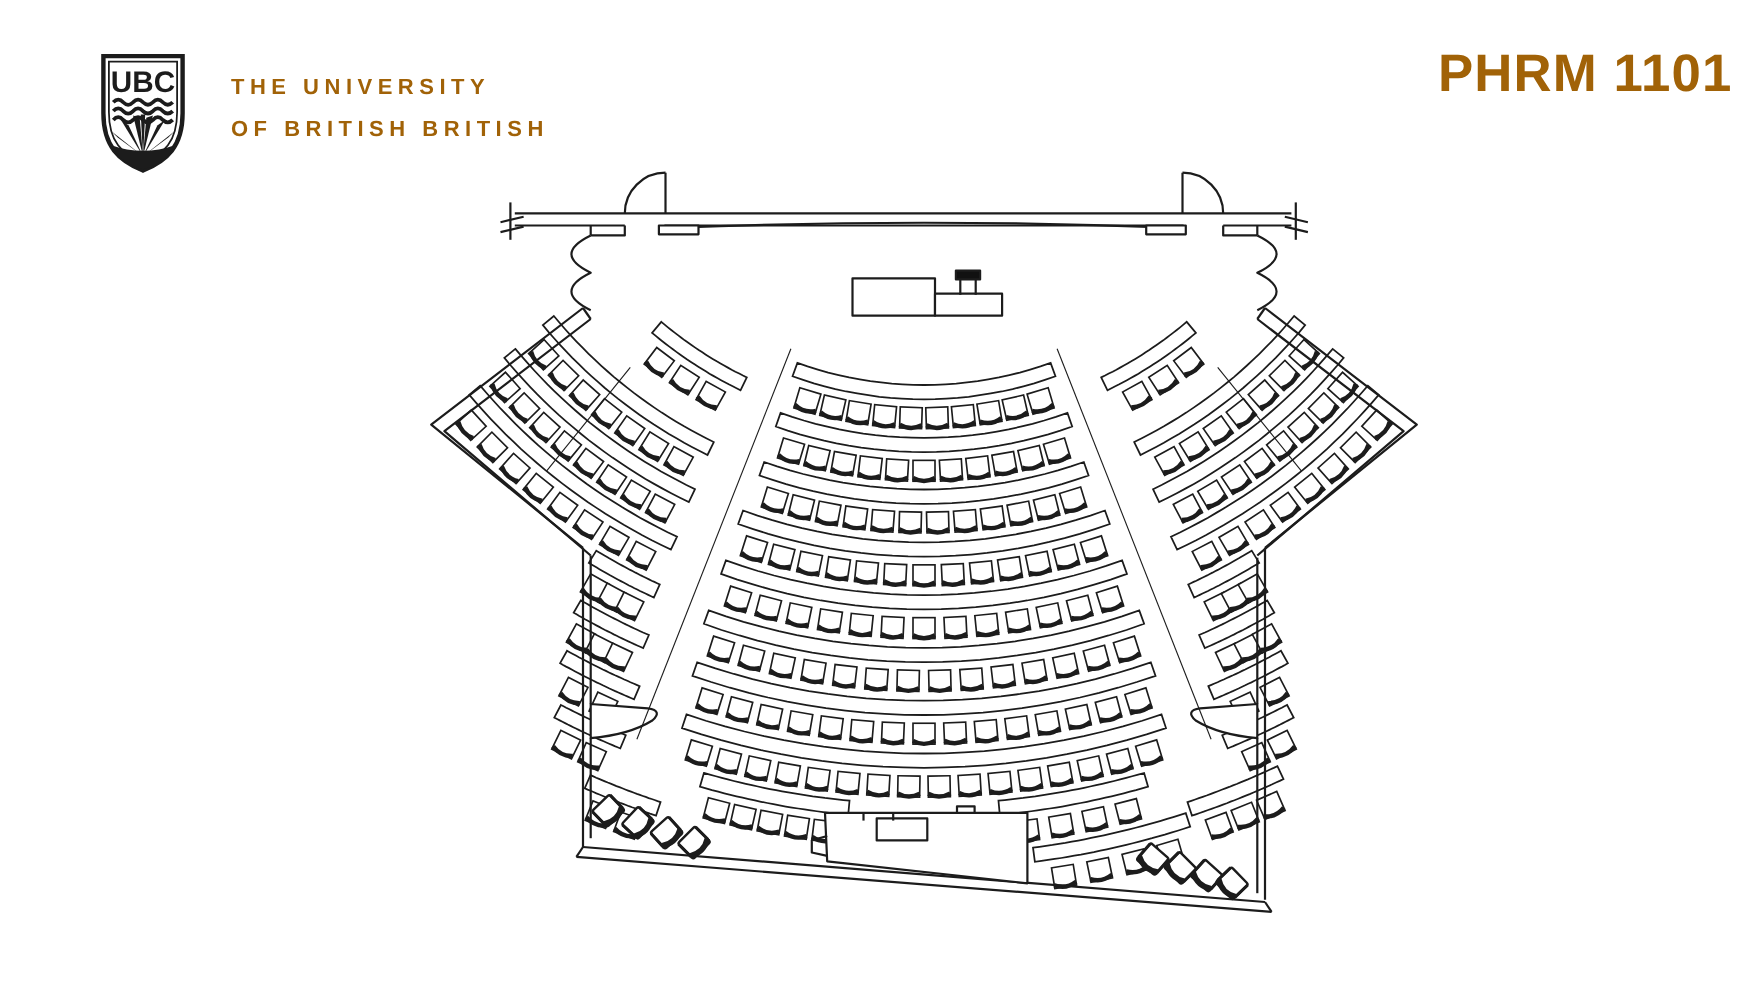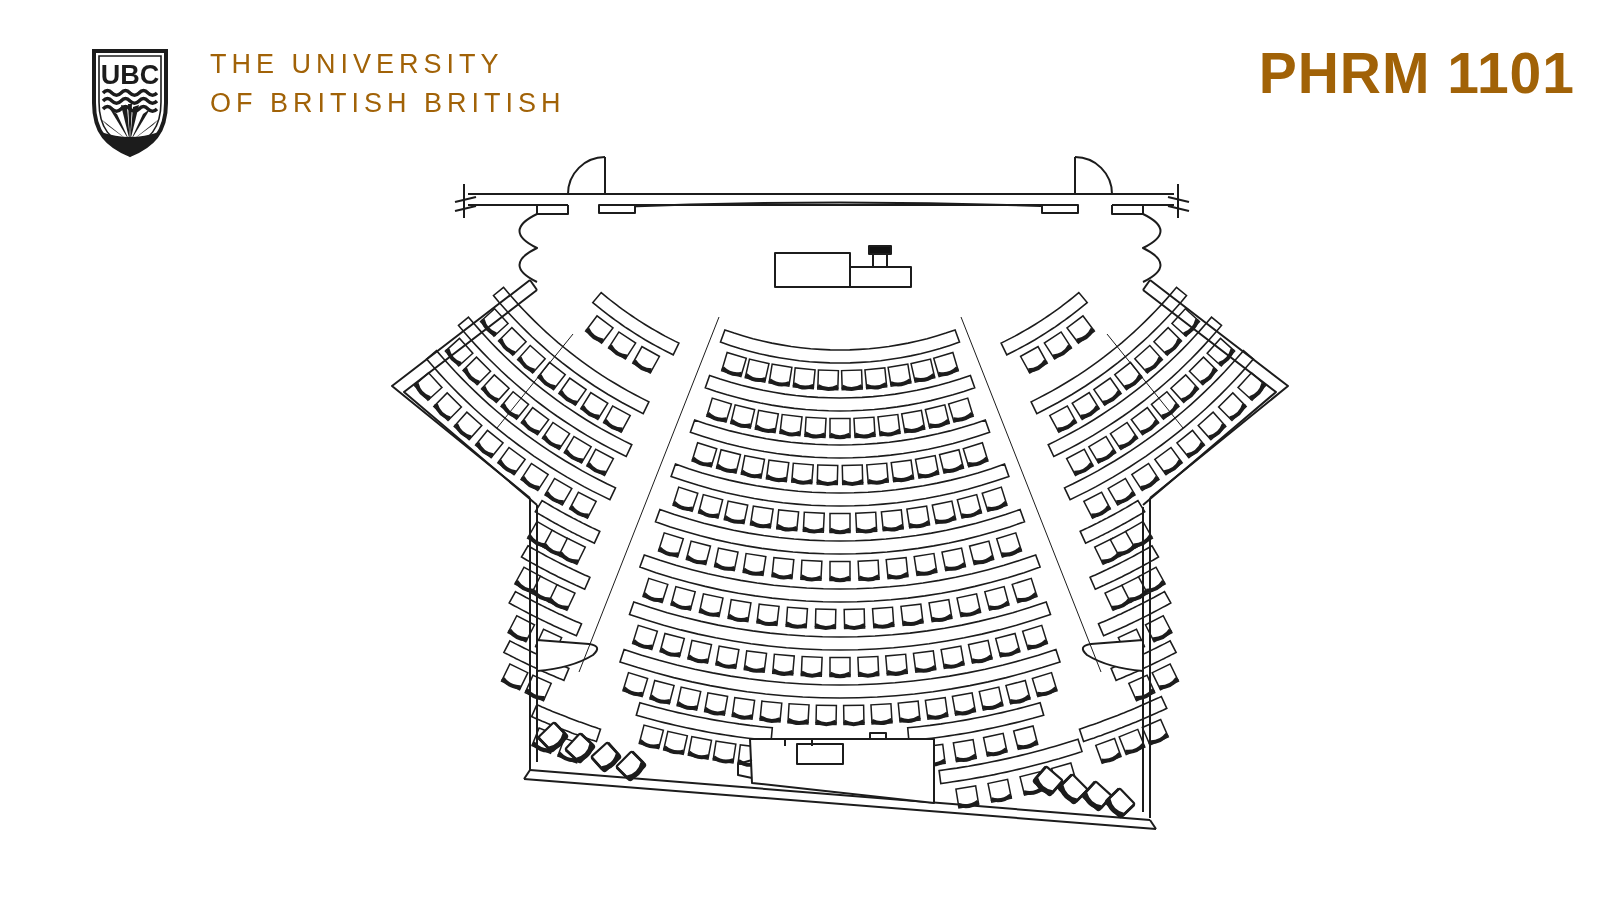--- a/index.html
+++ b/index.html
@@ -1,22 +1,22 @@
 <!DOCTYPE html>
 <html><head>
 <meta charset="utf-8">
 <style>
   html,body{margin:0;padding:0;background:#fff;}
   #page{position:relative;width:1601px;height:901px;background:#ffffff;overflow:hidden;
         font-family:"Liberation Sans", sans-serif;color:#a16207;margin-left:40px;}
   #plan-svg{position:absolute;left:0;top:0;}
   .hdr-logo{position:absolute;left:50px;top:44px;width:80px;height:118px;}
-  .hdr-text{position:absolute;left:170px;top:45px;line-height:39px;
-            font-size:27px;font-weight:400;letter-spacing:5px;white-space:nowrap;}
-  .hdr-room{position:absolute;right:66px;top:40px;font-size:57px;font-weight:600;
+  .hdr-text{position:absolute;left:170px;top:60px;line-height:39px;
+            font-size:20px;font-weight:700;letter-spacing:5px;white-space:nowrap;}
+  .hdr-room{position:absolute;right:66px;top:40px;font-size:48px;font-weight:600;
             letter-spacing:1px;white-space:nowrap;}
 </style>
 </head>
 <body>
 
 <div id="page">
 
   <svg class="hdr-logo" viewBox="0 0 80 112">
     <path d="M4,4 H76 V56 C76,86 62,99 40,108 C18,99 4,86 4,56 Z" fill="#fff" stroke="#1c1c1c" stroke-width="4"></path>
     <path d="M9,9 H71 V55 C71,82 59,93 40,101 C21,93 9,82 9,55 Z" fill="none" stroke="#1c1c1c" stroke-width="1.6"></path>

